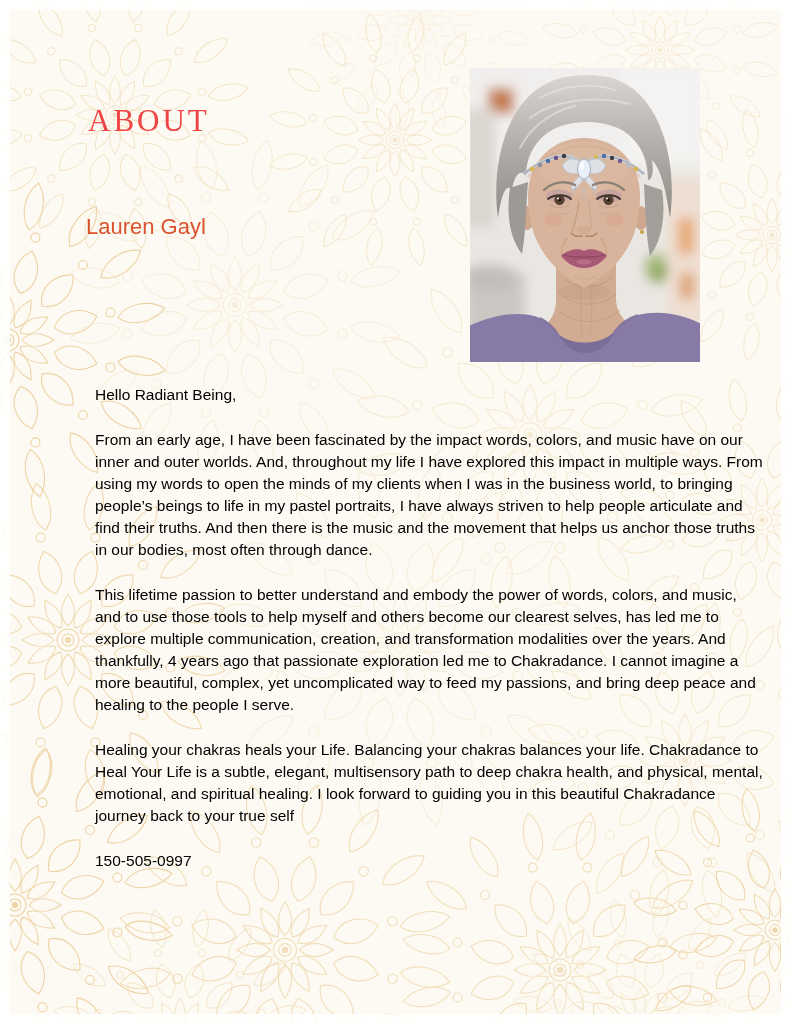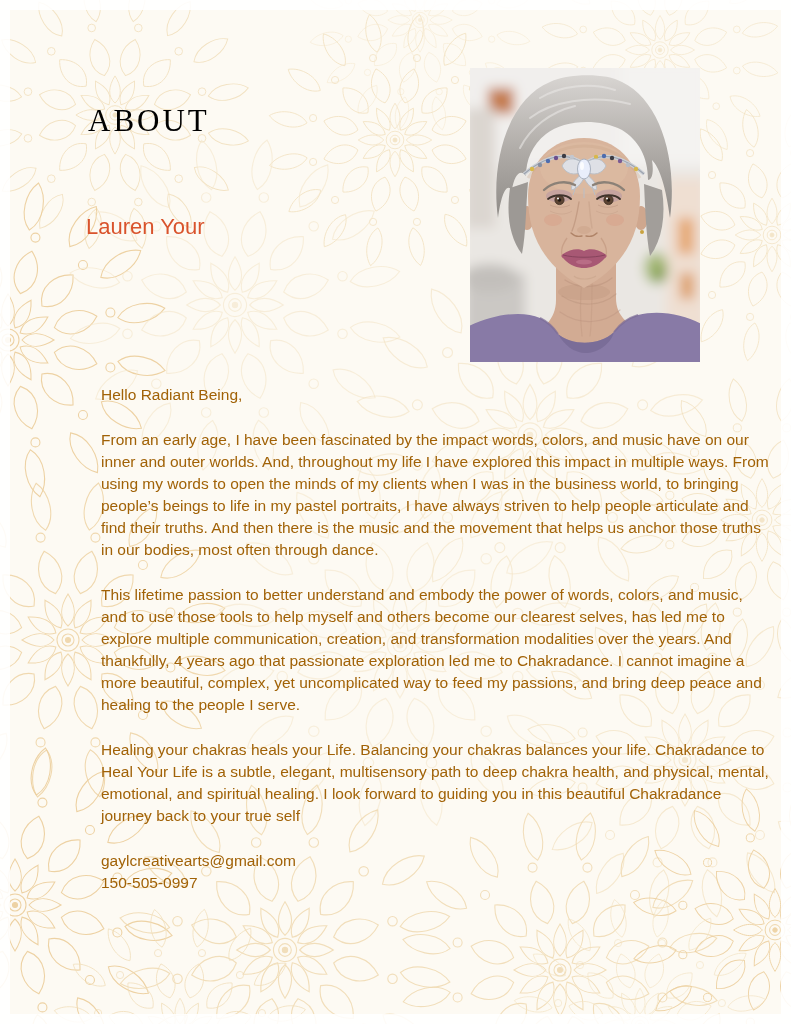--- a/index.html
+++ b/index.html
@@ -10,32 +10,32 @@
     position:relative;
     overflow:hidden;
   }
   .page{position:absolute;inset:0;width:791px;height:1024px;background:#fdfaf3;}
   #bg-pattern{position:absolute;left:0;top:0;width:791px;height:1024px;}
   .frame{position:absolute;inset:0;border:10px solid rgba(255,255,255,0.88);pointer-events:none;z-index:5;}
   .about-title{
     position:absolute;left:88px;top:82px;
     font-family:"Liberation Serif", serif;
     font-size:31px;letter-spacing:3px;
-    color:#000000;font-weight:400;z-index:3;
+    color:#ef4444;font-weight:400;z-index:3;
   }
   .person-name{
     position:absolute;left:86px;top:214px;
     font-size:22px;color:#d9532c;font-weight:400;z-index:3;
   }
   .photo{
     position:absolute;left:470px;top:68px;width:230px;height:294px;z-index:3;
   }
   .letter{
-    position:absolute;left:101px;top:384px;width:668px;
-    font-size:15.5px;line-height:22px;color:#a16207;z-index:3;
+    position:absolute;left:95px;top:384px;width:668px;
+    font-size:15.5px;line-height:22px;color:#000000;z-index:3;
   }
   .letter p{margin:0 0 23px 0;}
   .sig{margin:0 0 23px 0;}
   .sig div, .contact div{line-height:22px;}
 </style>
 </head>
 <body>
 
 <div class="page">
 
@@ -1067,21 +1067,21 @@
           <path d="M0 -112 C 13 -124 11.049999999999999 -148 0 -160 C -11.049999999999999 -148 -13 -124 0 -112 Z" transform="rotate(326)"></path>
           <path d="M0 -112 C 13 -124 11.049999999999999 -148 0 -160 C -11.049999999999999 -148 -13 -124 0 -112 Z" transform="rotate(348.5)"></path>
         </g>
       </g>
   </svg>
 
   <div class="frame"></div>
 
   <h1 class="about-title">ABOUT</h1>
 
-  <div class="person-name">Lauren Your</div>
+  <div class="person-name">Lauren Gayl</div>
 
   <svg class="photo" role="img" viewBox="0 0 230 294" xmlns="http://www.w3.org/2000/svg" aria-label="Portrait photo of a woman with short silver-gray hair wearing a silver gemstone circlet on her forehead and a purple top">
     <defs>
       <linearGradient id="hairGrad" x1="0" y1="0" x2="0" y2="1">
         <stop offset="0" stop-color="#d8d5d2"></stop>
         <stop offset="0.55" stop-color="#aeaaa6"></stop>
         <stop offset="1" stop-color="#8f8b87"></stop>
       </linearGradient>
       <filter id="blur6" x="-20%" y="-20%" width="140%" height="140%">
           <feGaussianBlur stdDeviation="6"></feGaussianBlur>
@@ -1209,18 +1209,17 @@
       </g>
     </g>
   </svg>
 
   <div class="letter">
     <p>Hello Radiant Being,</p>
     <p>From an early age, I have been fascinated by the impact words, colors, and music have on our inner and outer worlds. And, throughout my life I have explored this impact in multiple ways. From using my words to open the minds of my clients when I was in the business world, to bringing people’s beings to life in my pastel portraits, I have always striven to help people articulate and find their truths. And then there is the music and the movement that helps us anchor those truths in our bodies, most often through dance.</p>
     <p>This lifetime passion to better understand and embody the power of words, colors, and music, and to use those tools to help myself and others become our clearest selves, has led me to explore multiple communication, creation, and transformation modalities over the years. And thankfully, 4 years ago that passionate exploration led me to Chakradance. I cannot imagine a more beautiful, complex, yet uncomplicated way to feed my passions, and bring deep peace and healing to the people I serve.</p>
     <p>Healing your chakras heals your Life. Balancing your chakras balances your life. Chakradance to Heal Your Life is a subtle, elegant, multisensory path to deep chakra health, and physical, mental, emotional, and spiritual healing. I look forward to guiding you in this beautiful Chakradance journey back to your true self</p>
     <div class="contact">
-      <div>gaylcreativearts@gmail.com</div>
       <div>150-505-0997</div>
     </div>
   </div>
 
 </div>
 
 </body></html>

